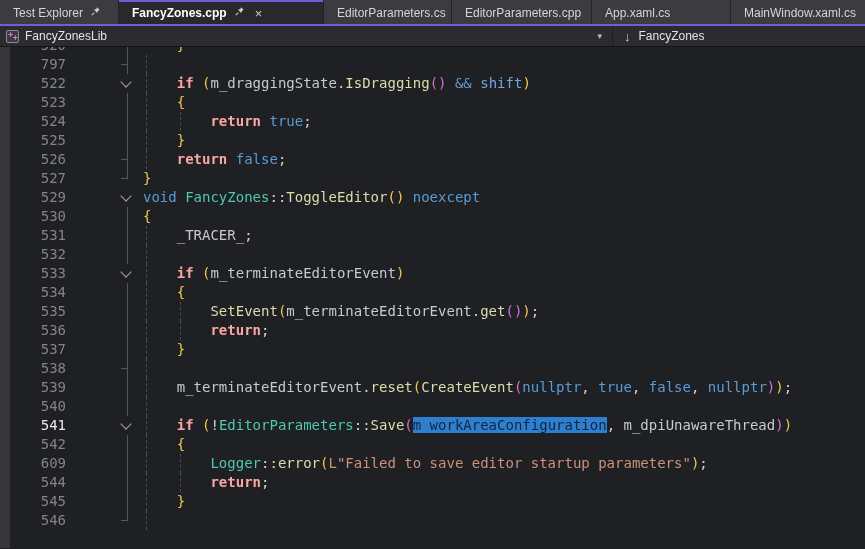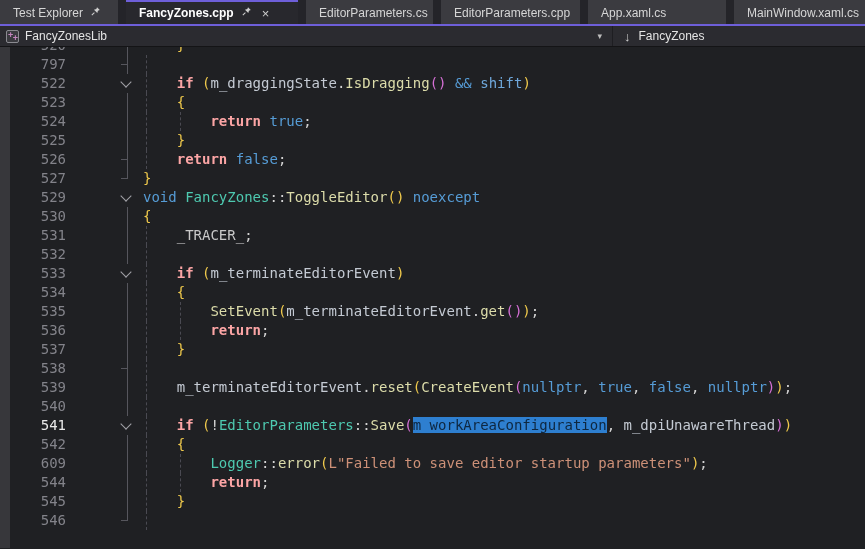--- a/index.html
+++ b/index.html
@@ -11,21 +11,21 @@
     -webkit-font-smoothing:antialiased;
   }
 
   
   .tabbar {
     display:flex; height:26px; background:#242429;
     border-bottom:2px solid #6E5FD9;
   }
   .tab {
     display:flex; align-items:center; gap:7px;
-    padding:0 8px 0 13px; margin-right:8px;
+    padding:0 8px 0 13px; margin-right:1px;
     background:#3B3B40; color:#D6D6D6; font-size:12px;
     border-top:2px solid transparent;
     cursor:default; overflow:hidden; flex:none;
   }
   .tab .lbl { white-space:nowrap; }
   .tab.active {
     background:#28282D; color:#FFFFFF; font-weight:bold;
     border-top:2px solid #6E5FD9;
   }
   .tab .close {
@@ -110,21 +110,21 @@
 <body>
 
 <div class="tabbar" id="tabbar">
     <div class="tab" style="width: 118px;">
       <span class="lbl">Test Explorer</span>
       <span class="pin"><svg width="11" height="11" viewBox="0 0 16 16">
           <path d="M10.2 1.8 L14.2 5.8 L11.6 6.8 L10.6 10.2 L5.8 5.4 L9.2 4.4 Z" fill="#CFCFCF"></path>
           <line x1="6.4" y1="9.6" x2="2.6" y2="13.4" stroke="#CFCFCF" stroke-width="1.5"></line>
         </svg></span>
     </div>
-    <div class="tab active" style="width: 172px;">
+    <div class="tab active" style="width: 204px;">
       <span class="lbl">FancyZones.cpp</span>
       <span class="pin"><svg width="11" height="11" viewBox="0 0 16 16">
           <path d="M10.2 1.8 L14.2 5.8 L11.6 6.8 L10.6 10.2 L5.8 5.4 L9.2 4.4 Z" fill="#CFCFCF"></path>
           <line x1="6.4" y1="9.6" x2="2.6" y2="13.4" stroke="#CFCFCF" stroke-width="1.5"></line>
         </svg></span>
       <span class="close">×</span>
     </div>
     <div class="tab" style="width: 127px;">
       <span class="lbl">EditorParameters.cs</span>
     </div>

